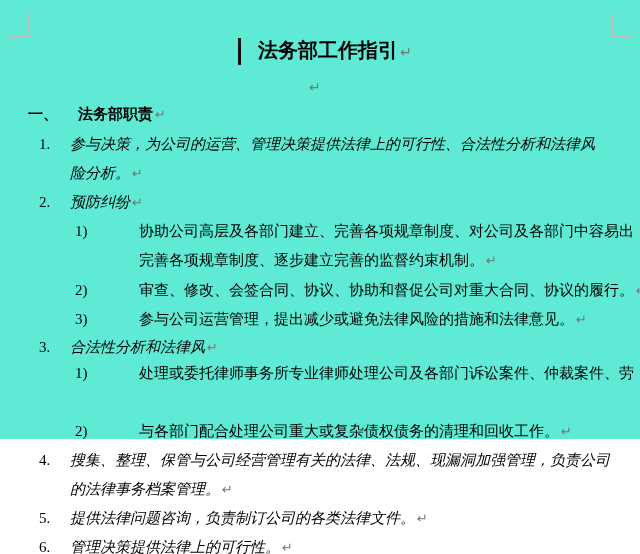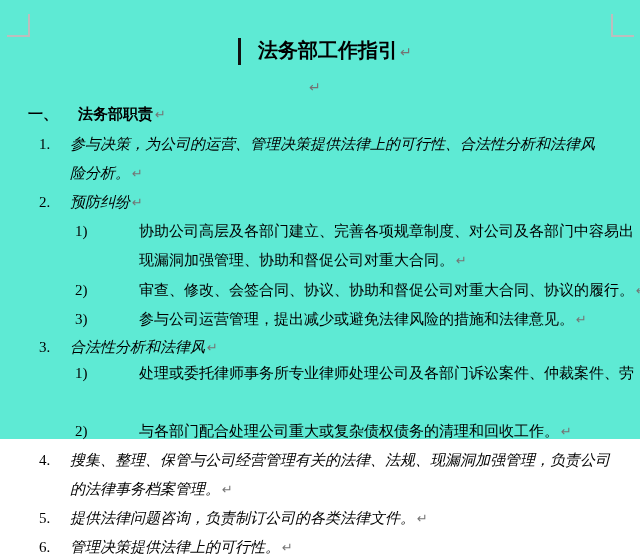--- a/index.html
+++ b/index.html
@@ -123,21 +123,21 @@
     <span class="m1">2.</span>
     <span class="t1"><span>预防纠纷</span><span class="pilcrow">↵</span></span>
   </div>
 
   <div class="line" style="top:221px">
     <span class="m2">1)</span>
     <span class="t2"><span>协助公司高层及各部门建立、完善各项规章制度、对公司及各部门中容易出</span></span>
   </div>
 
   <div class="line" style="top:250px">
-    <span class="t2"><span>现漏洞加强管理、协助和督促公司对重大合同。</span><span class="pilcrow">↵</span></span>
+    <span class="t2"><span>完善各项规章制度、逐步建立完善的监督约束机制。</span><span class="pilcrow">↵</span></span>
   </div>
 
   <div class="line" style="top:280px">
     <span class="m2">2)</span>
     <span class="t2"><span>审查、修改、会签合同、协议、协助和督促公司对重大合同、协议的履行。</span><span class="pilcrow">↵</span></span>
   </div>
 
   <div class="line" style="top:309px">
     <span class="m2">3)</span>
     <span class="t2"><span>参与公司运营管理，提出减少或避免法律风险的措施和法律意见。</span><span class="pilcrow">↵</span></span>

